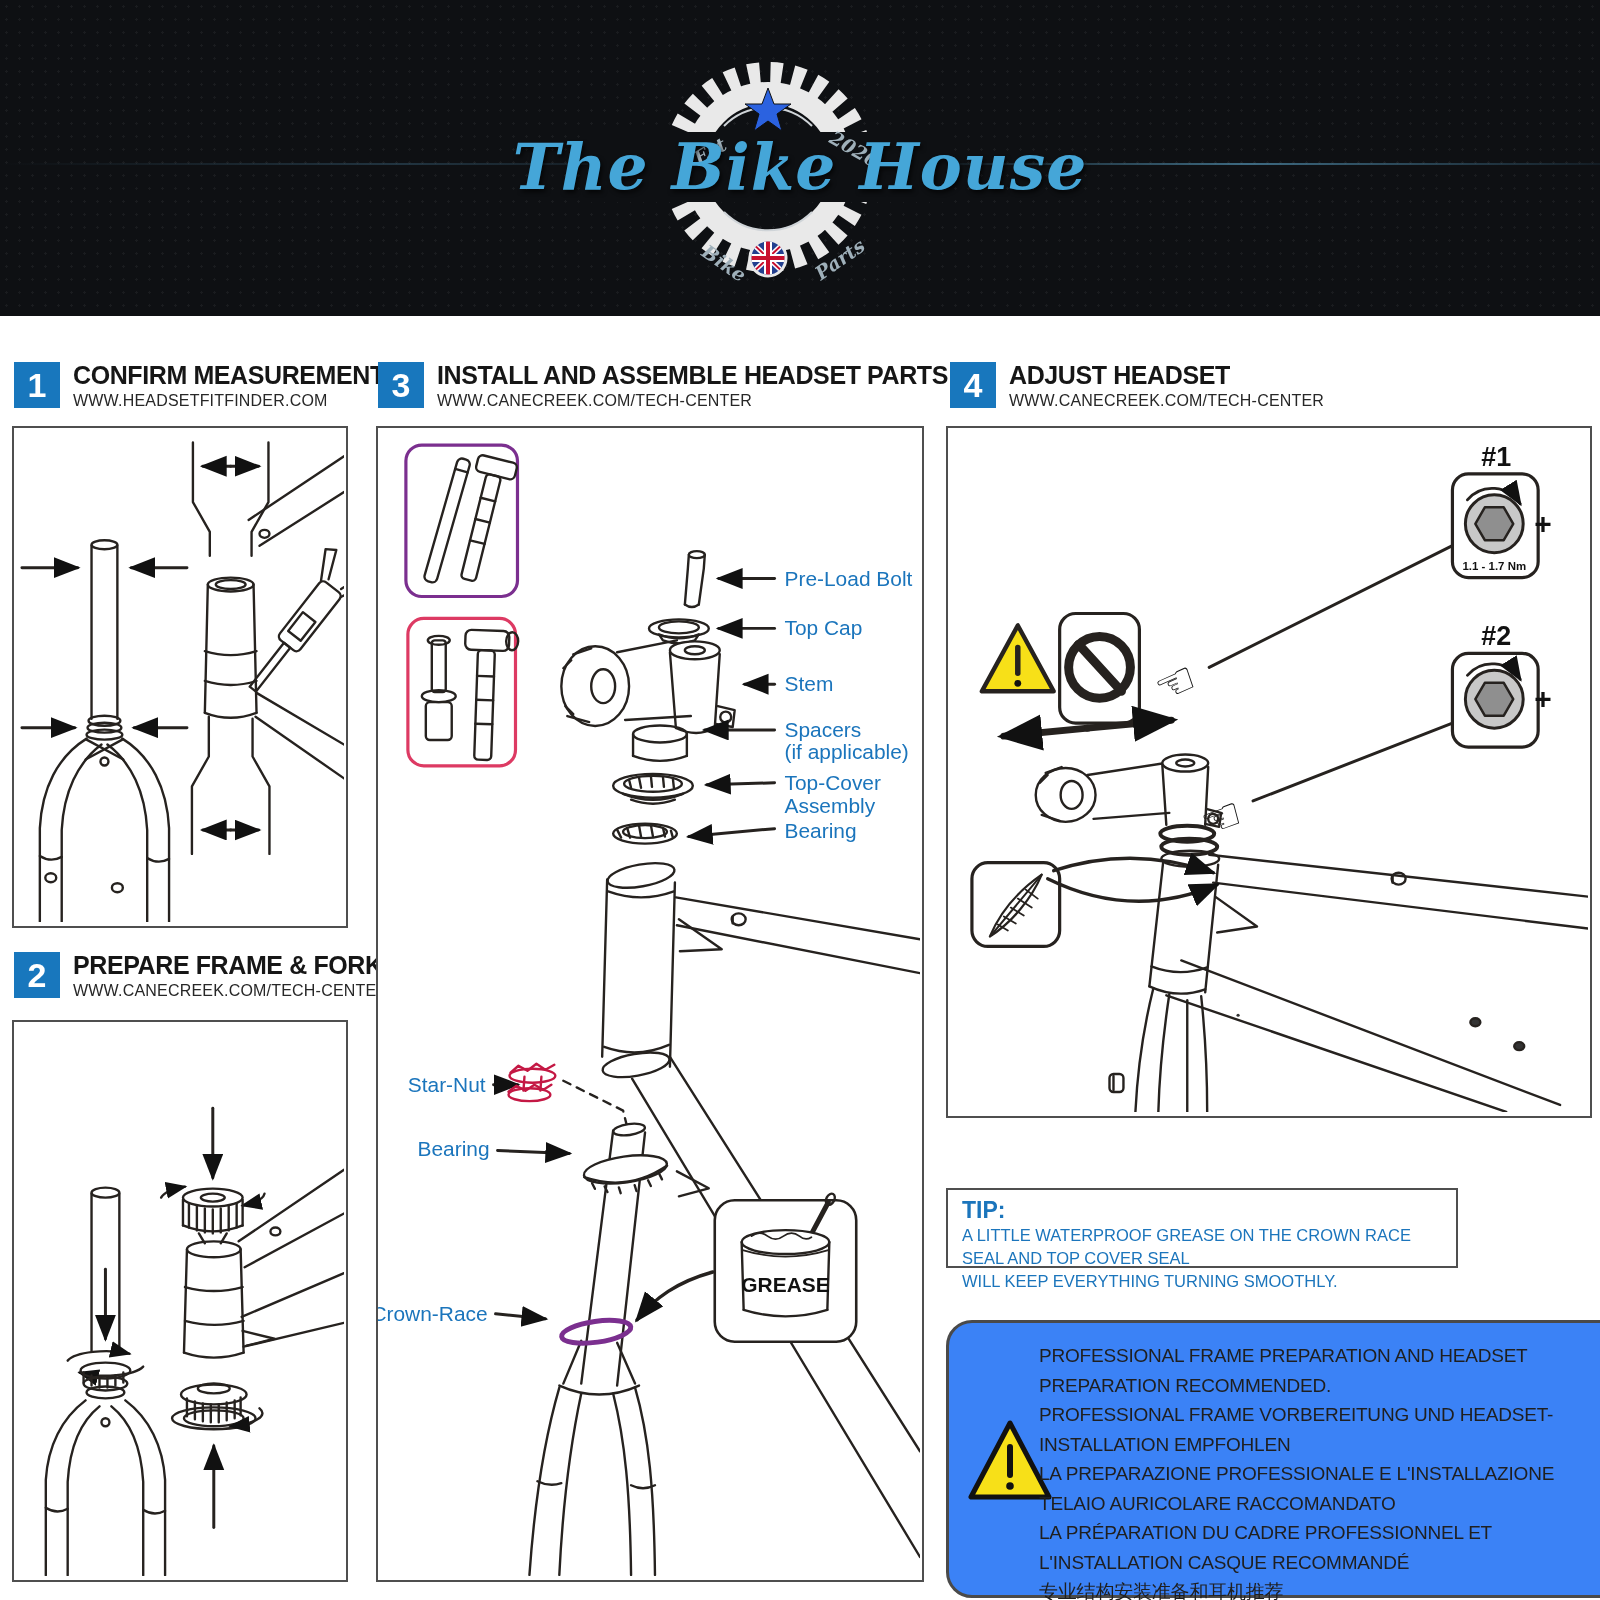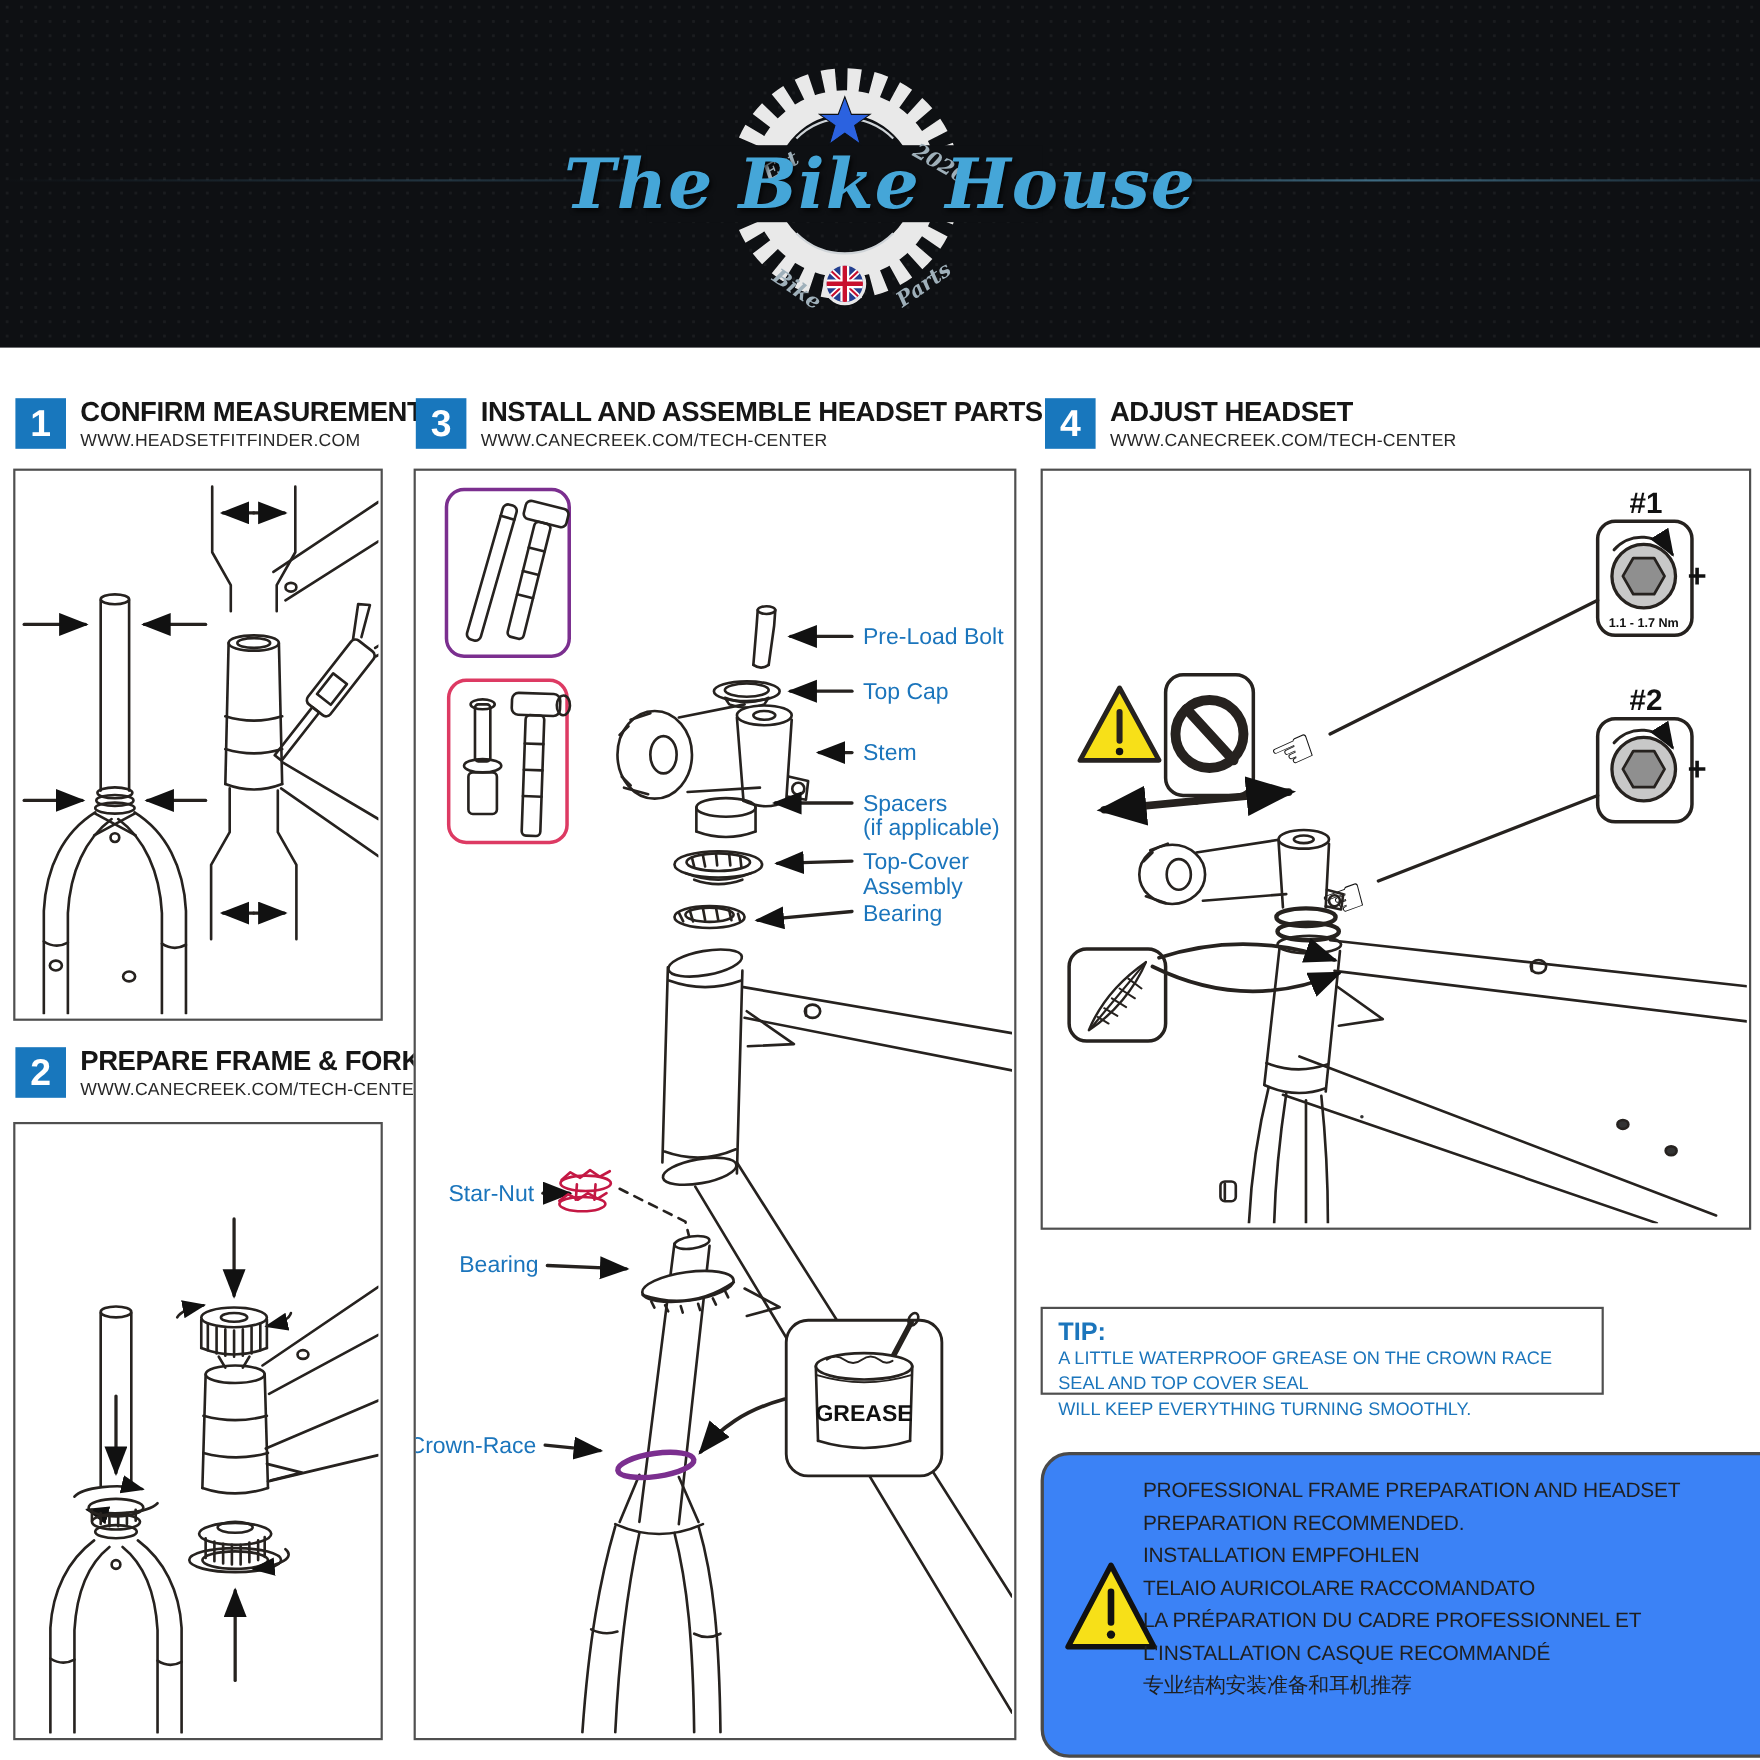--- a/index.html
+++ b/index.html
@@ -489,21 +489,23 @@
 
   <div id="warn-box">
     <svg class="abs" style="left:18px;top:96px;" width="86" height="84" viewBox="0 0 86 84">
       <polygon points="43,4 4,78 82,78" fill="#F7E018" stroke="#111" stroke-width="5" stroke-linejoin="round"></polygon>
       <line x1="43" y1="28" x2="43" y2="56" stroke="#111" stroke-width="6" stroke-linecap="round"></line>
       <circle cx="43" cy="67" r="3.8" fill="#111"></circle>
     </svg>
     <div id="warn-text">
       <div class="warn-line">PROFESSIONAL FRAME PREPARATION AND HEADSET</div>
       <div class="warn-line">PREPARATION RECOMMENDED.</div>
+      <div class="warn-line">PROFESSIONAL FRAME VORBEREITUNG UND HEADSET-</div>
       <div class="warn-line">INSTALLATION EMPFOHLEN</div>
+      <div class="warn-line">LA PREPARAZIONE PROFESSIONALE E L'INSTALLAZIONE</div>
       <div class="warn-line">TELAIO AURICOLARE RACCOMANDATO</div>
       <div class="warn-line">LA PRÉPARATION DU CADRE PROFESSIONNEL ET</div>
       <div class="warn-line">L'INSTALLATION CASQUE RECOMMANDÉ</div>
       <div class="warn-line">专业结构安装准备和耳机推荐</div>
     </div>
   </div>
 
 </div>
 
 </body></html>

